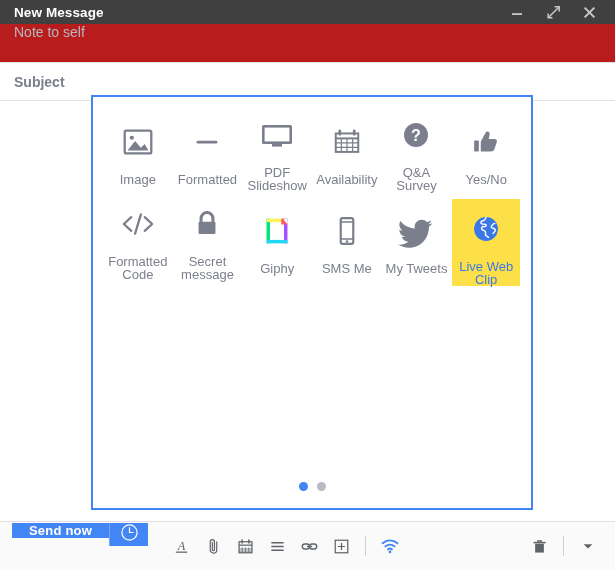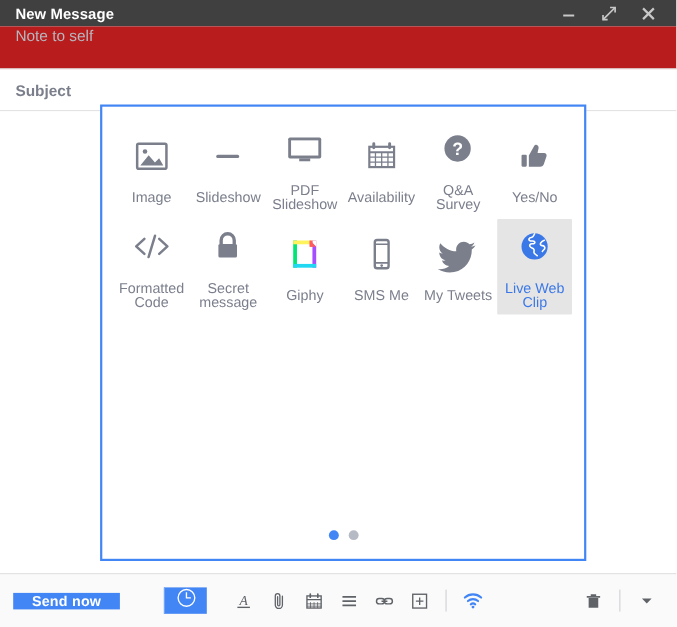--- a/index.html
+++ b/index.html
@@ -112,21 +112,22 @@
   .cell {
     display: flex;
     flex-direction: column;
     align-items: center;
     justify-content: center;
     cursor: pointer;
     border-radius: 1px;
     margin: 1px;
   }
   .cell.selected {
-    background: #e5e5e5;
+    background: #fde047;
+    justify-content: flex-end;
   }
   .cell-icon {
     height: 42px;
     display: flex;
     align-items: center;
     justify-content: center;
     margin-bottom: 10px;
   }
   .cell-icon svg { display: block; }
   .cell-label {
@@ -164,24 +165,23 @@
     height: 49px;
     background: #fafafa;
     border-top: 1px solid #e0e0e0;
     display: flex;
     align-items: center;
     box-sizing: border-box;
     padding: 0 12px;
   }
   .send-group {
     display: flex;
-    align-items: center;
+    align-items: flex-start;
     height: 46px;
     margin-right: 18px;
-    gap: 40px;
   }
   .send-btn {
     background: #4285f4;
     color: #fff;
     font-size: 13px;
     font-weight: bold;
     display: flex;
     align-items: center;
     padding: 0 17px;
     cursor: pointer;
@@ -275,21 +275,21 @@
     </svg>
         </div>
         <div class="cell-label">Image</div>
       </div>
       <div class="cell">
         <div class="cell-icon">
           <svg width="38" height="38" viewBox="0 0 40 40">
       <rect x="9" y="18.6" width="22" height="3.1" rx="1.5" fill="#7b7f8c"></rect>
     </svg>
         </div>
-        <div class="cell-label">Slideshow</div>
+        <div class="cell-label">Formatted</div>
       </div>
       <div class="cell">
         <div class="cell-icon">
           <svg width="40" height="40" viewBox="0 0 40 40">
       <rect x="5" y="10" width="30" height="19" rx="1.6" fill="#7b7f8c"></rect>
       <rect x="7.6" y="12.6" width="24.8" height="13.8" fill="#fff"></rect>
       <rect x="15" y="29" width="10" height="2.6" fill="#7b7f8c"></rect>
     </svg>
         </div>
         <div class="cell-label">PDF Slideshow</div>

